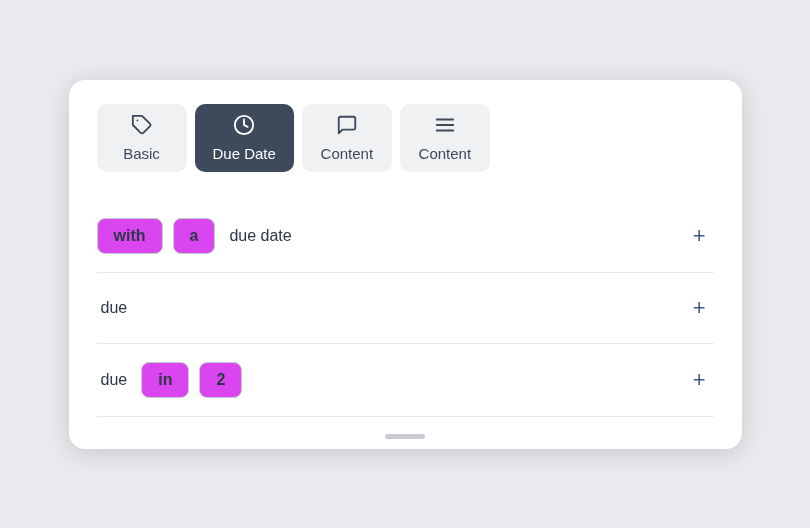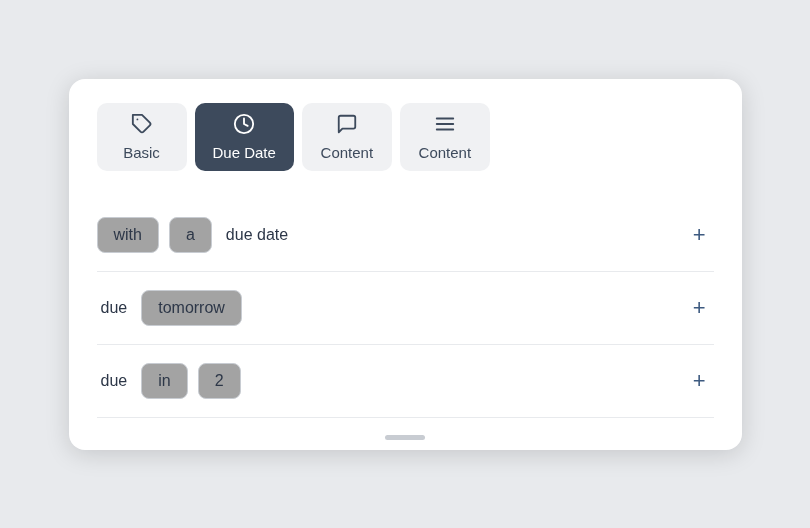--- a/index.html
+++ b/index.html
@@ -65,23 +65,23 @@
     .filter-row:last-child {
       border-bottom: none;
     }
     .token {
       display: inline-flex;
       align-items: center;
       padding: 8px 16px;
       border: 1.5px solid #c8ccd2;
       border-radius: 8px;
       font-size: 16px;
-      font-weight: 400;
+      font-weight: 700;
       color: #2d3748;
-      background: #a3a3a3;
+      background: #d946ef;
       white-space: nowrap;
     }
     .plain-text {
       font-size: 16px;
       font-weight: 500;
       color: #2d3748;
       padding: 8px 4px;
     }
     .add-btn {
       margin-left: auto;
@@ -157,21 +157,20 @@
 
   <div class="filter-row">
     <span class="token">with</span>
     <span class="token">a</span>
     <span class="plain-text">due date</span>
     <button class="add-btn">+</button>
   </div>
 
   <div class="filter-row">
     <span class="plain-text">due</span>
-    <span class="token">tomorrow</span>
     <button class="add-btn">+</button>
   </div>
 
   <div class="filter-row">
     <span class="plain-text">due</span>
     <span class="token">in</span>
     <span class="token">2</span>
     <button class="add-btn">+</button>
   </div>
 

